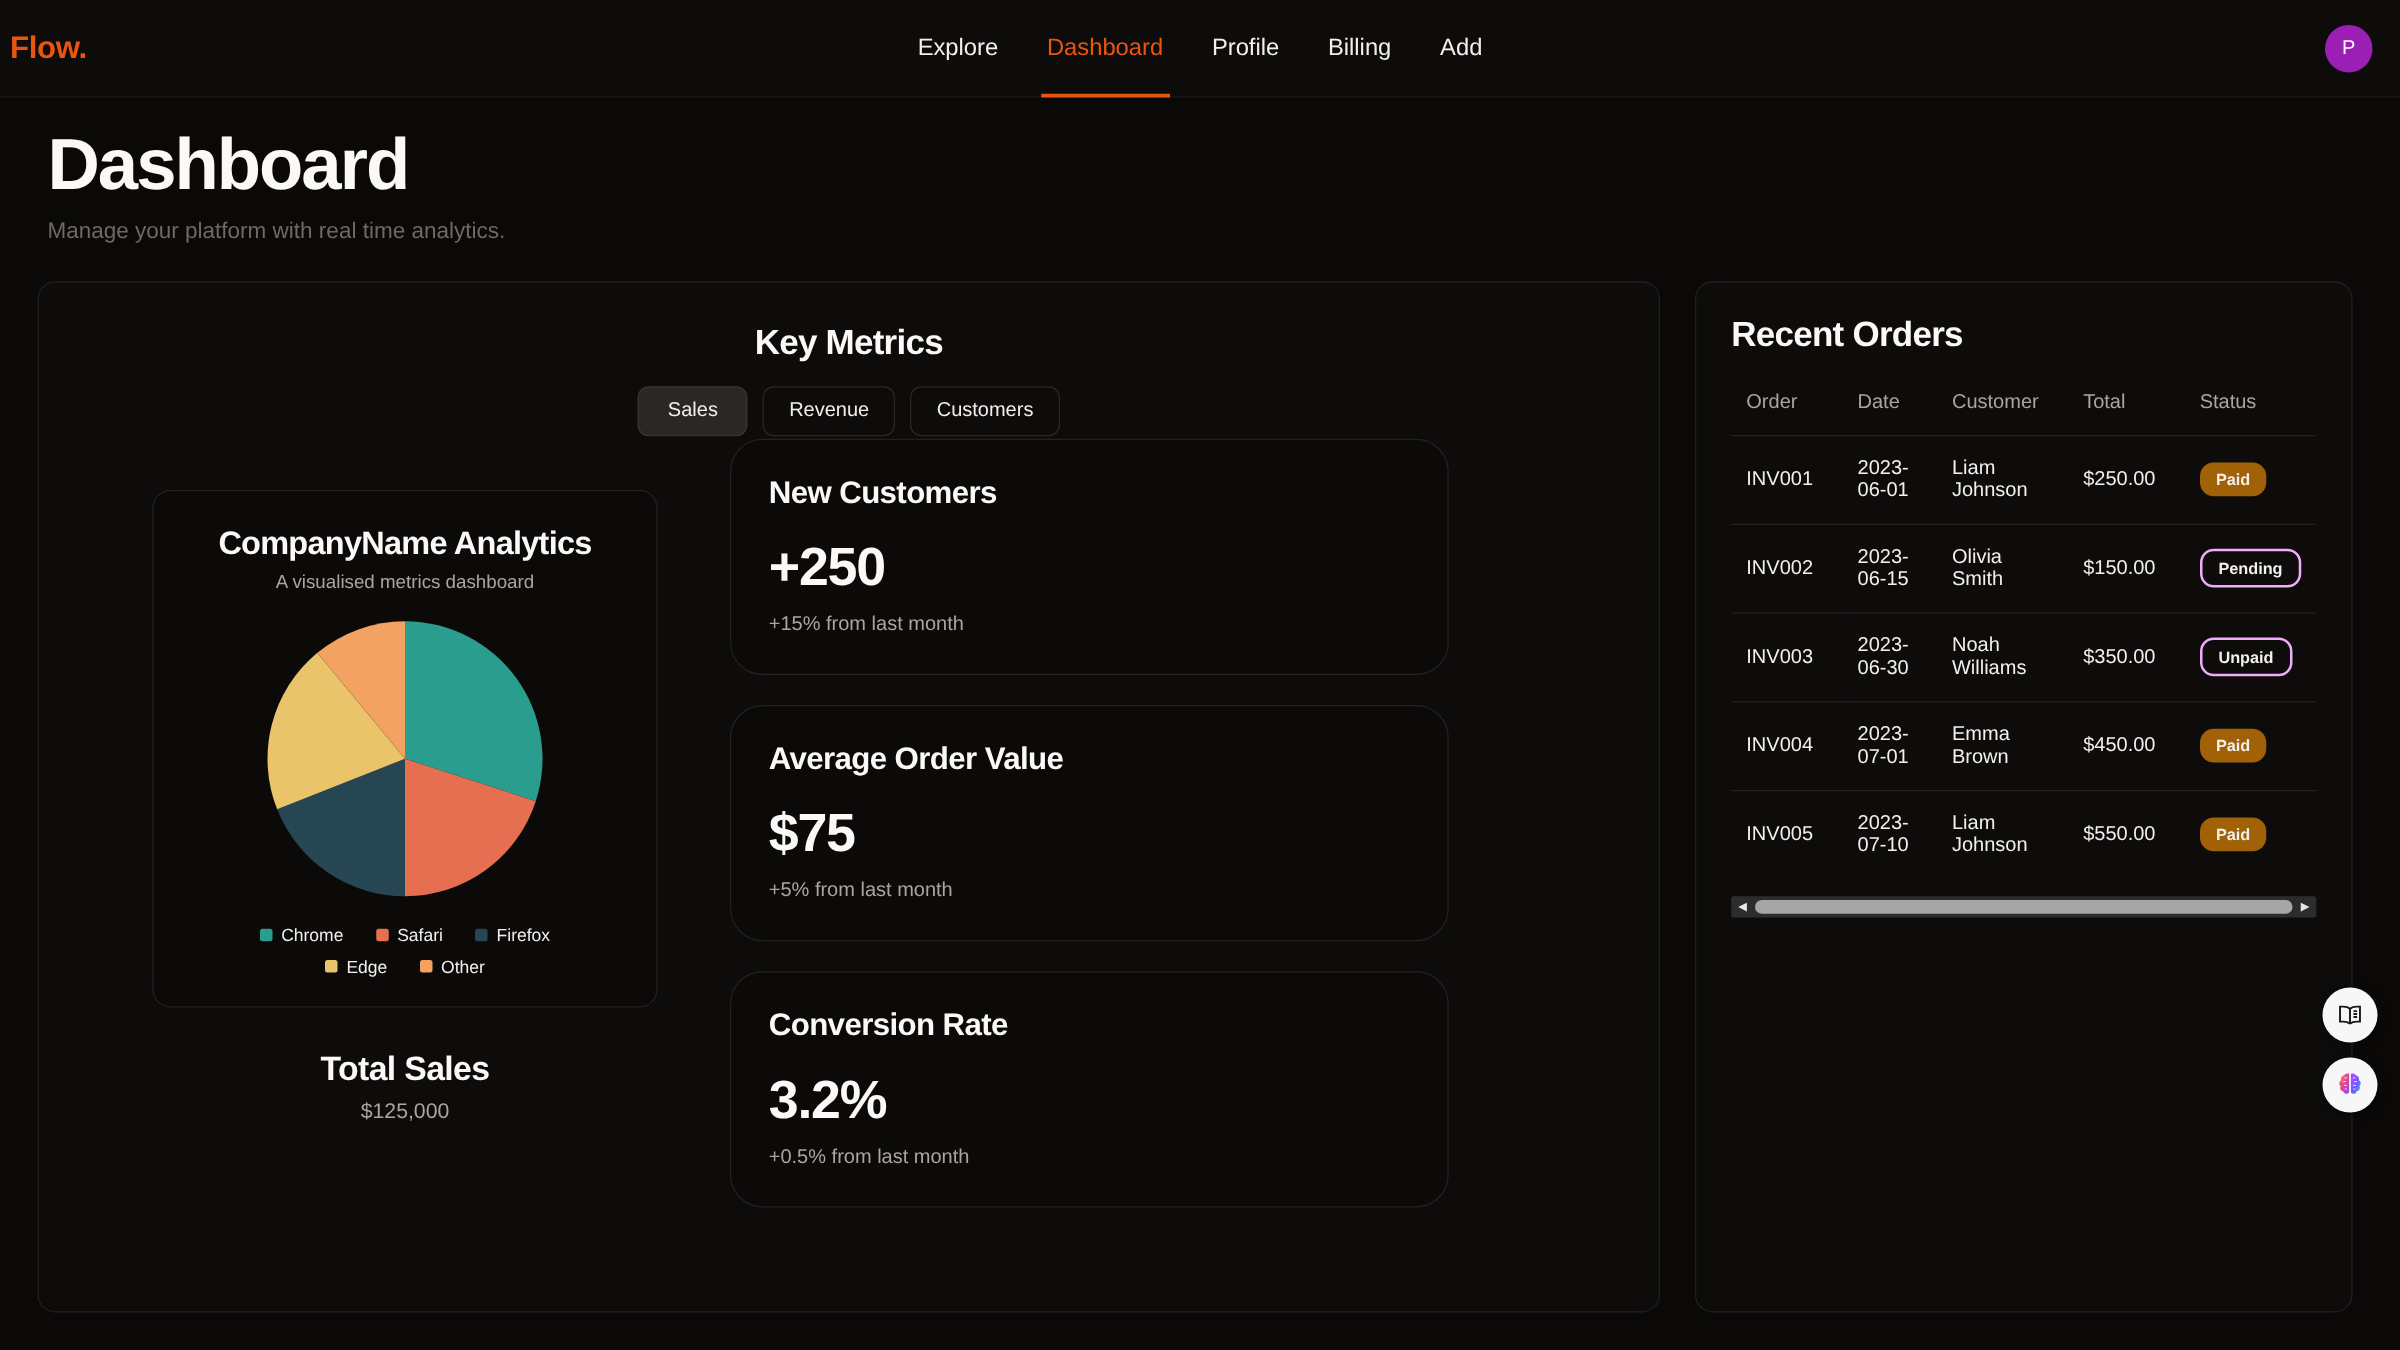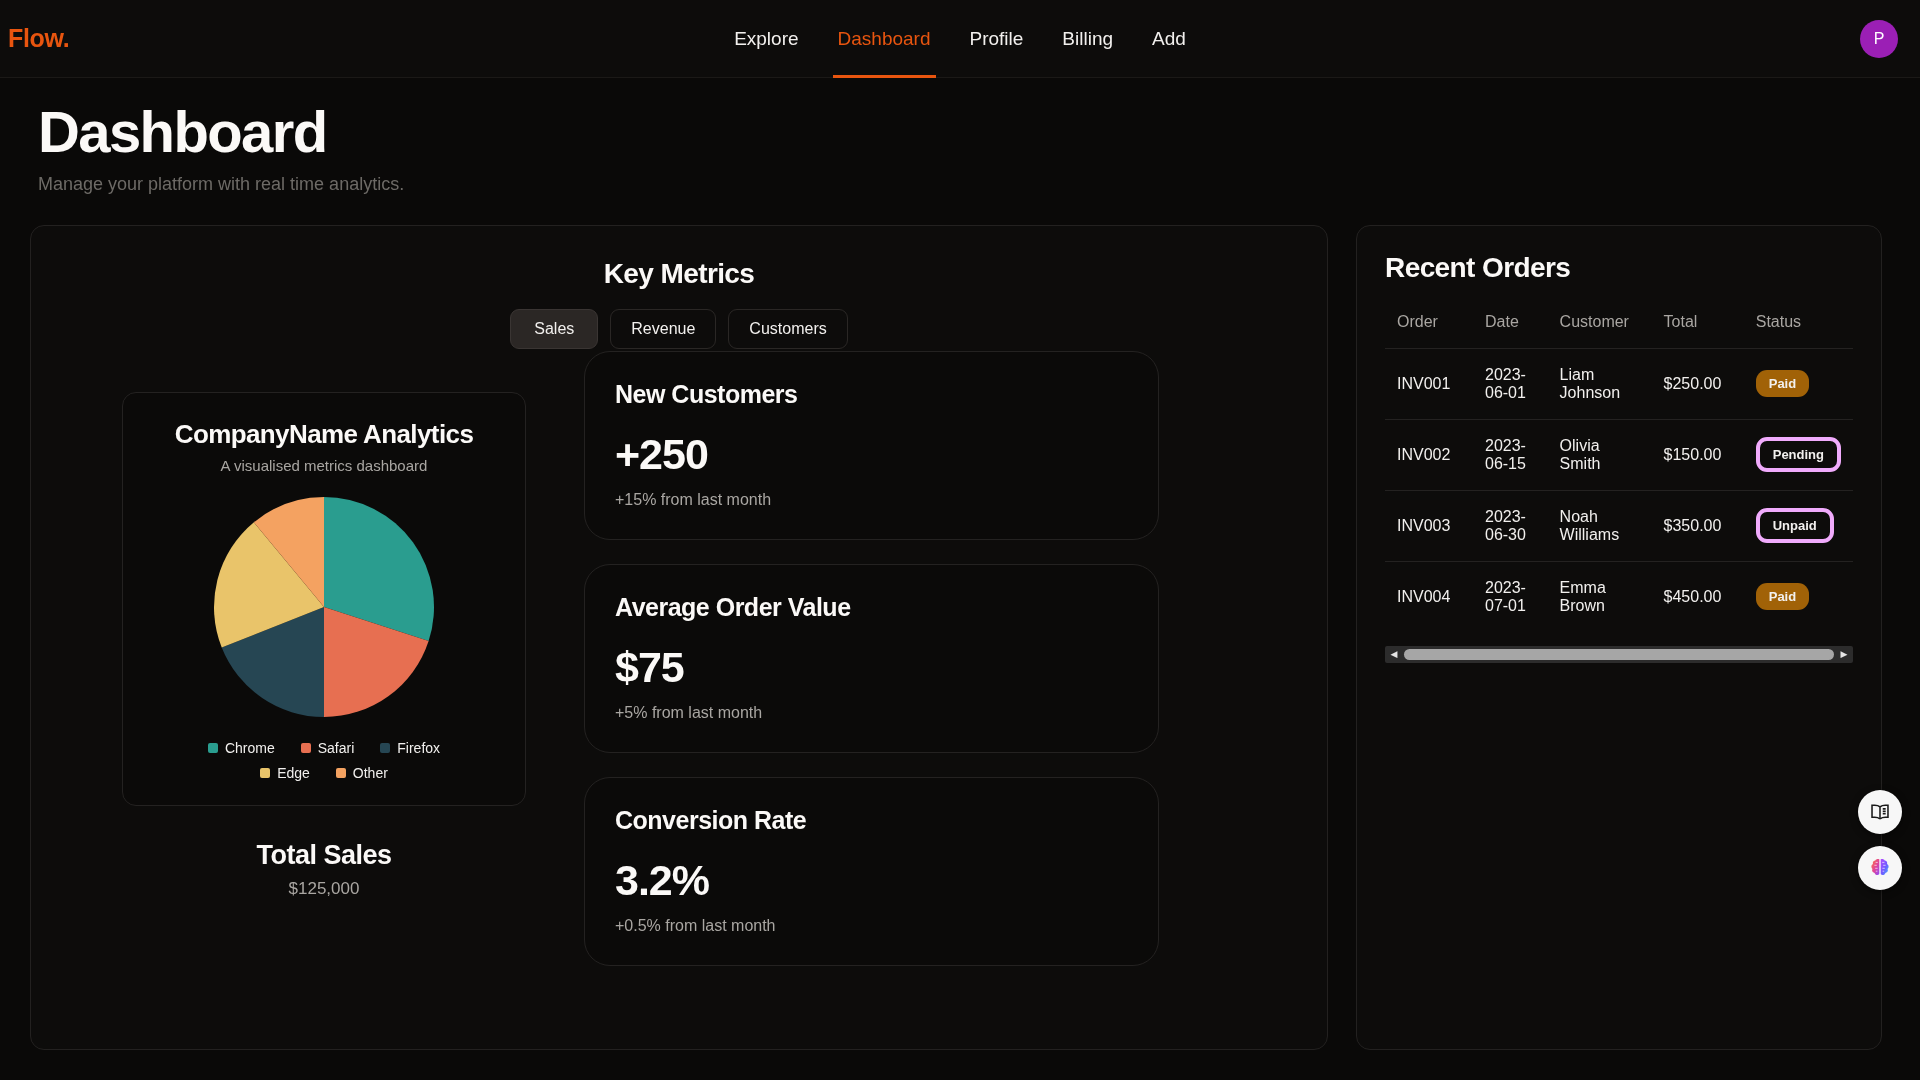--- a/index.html
+++ b/index.html
@@ -225,21 +225,21 @@
   .col-total { width: 100px; }
   .badge {
     display: inline-block;
     font-size: 13px;
     font-weight: 700;
     color: #f2f0ee;
     padding: 6px 13px;
     border-radius: 11px;
   }
   .badge.solid { background: #a16207; }
-  .badge.outline { background: transparent; border: 4px solid #f0abfc; }
+  .badge.outline { background: transparent; border: 2px solid #f0abfc; }
 
   .hscroll {
     margin-top: 14px;
     height: 17px;
     background: #2c2c2c;
     border-radius: 2px;
     display: flex;
     align-items: center;
     padding: 0 2px;
     cursor: pointer;
@@ -409,20 +409,27 @@
             <td class="col-total">$350.00</td>
             <td><span class="badge outline">Unpaid</span></td>
           </tr>
           <tr>
             <td class="col-order">INV004</td>
             <td class="col-date">2023-07-01</td>
             <td class="col-cust">Emma Brown</td>
             <td class="col-total">$450.00</td>
             <td><span class="badge solid">Paid</span></td>
           </tr>
+          <tr>
+            <td class="col-order">INV005</td>
+            <td class="col-date">2023-07-10</td>
+            <td class="col-cust">Liam Johnson</td>
+            <td class="col-total">$550.00</td>
+            <td><span class="badge solid">Paid</span></td>
+          </tr>
         </tbody>
     </table>
 
     <div class="hscroll">
       <div class="arrow">◀</div>
       <div class="thumb"></div>
       <div class="arrow">▶</div>
     </div>
   </div>
 

